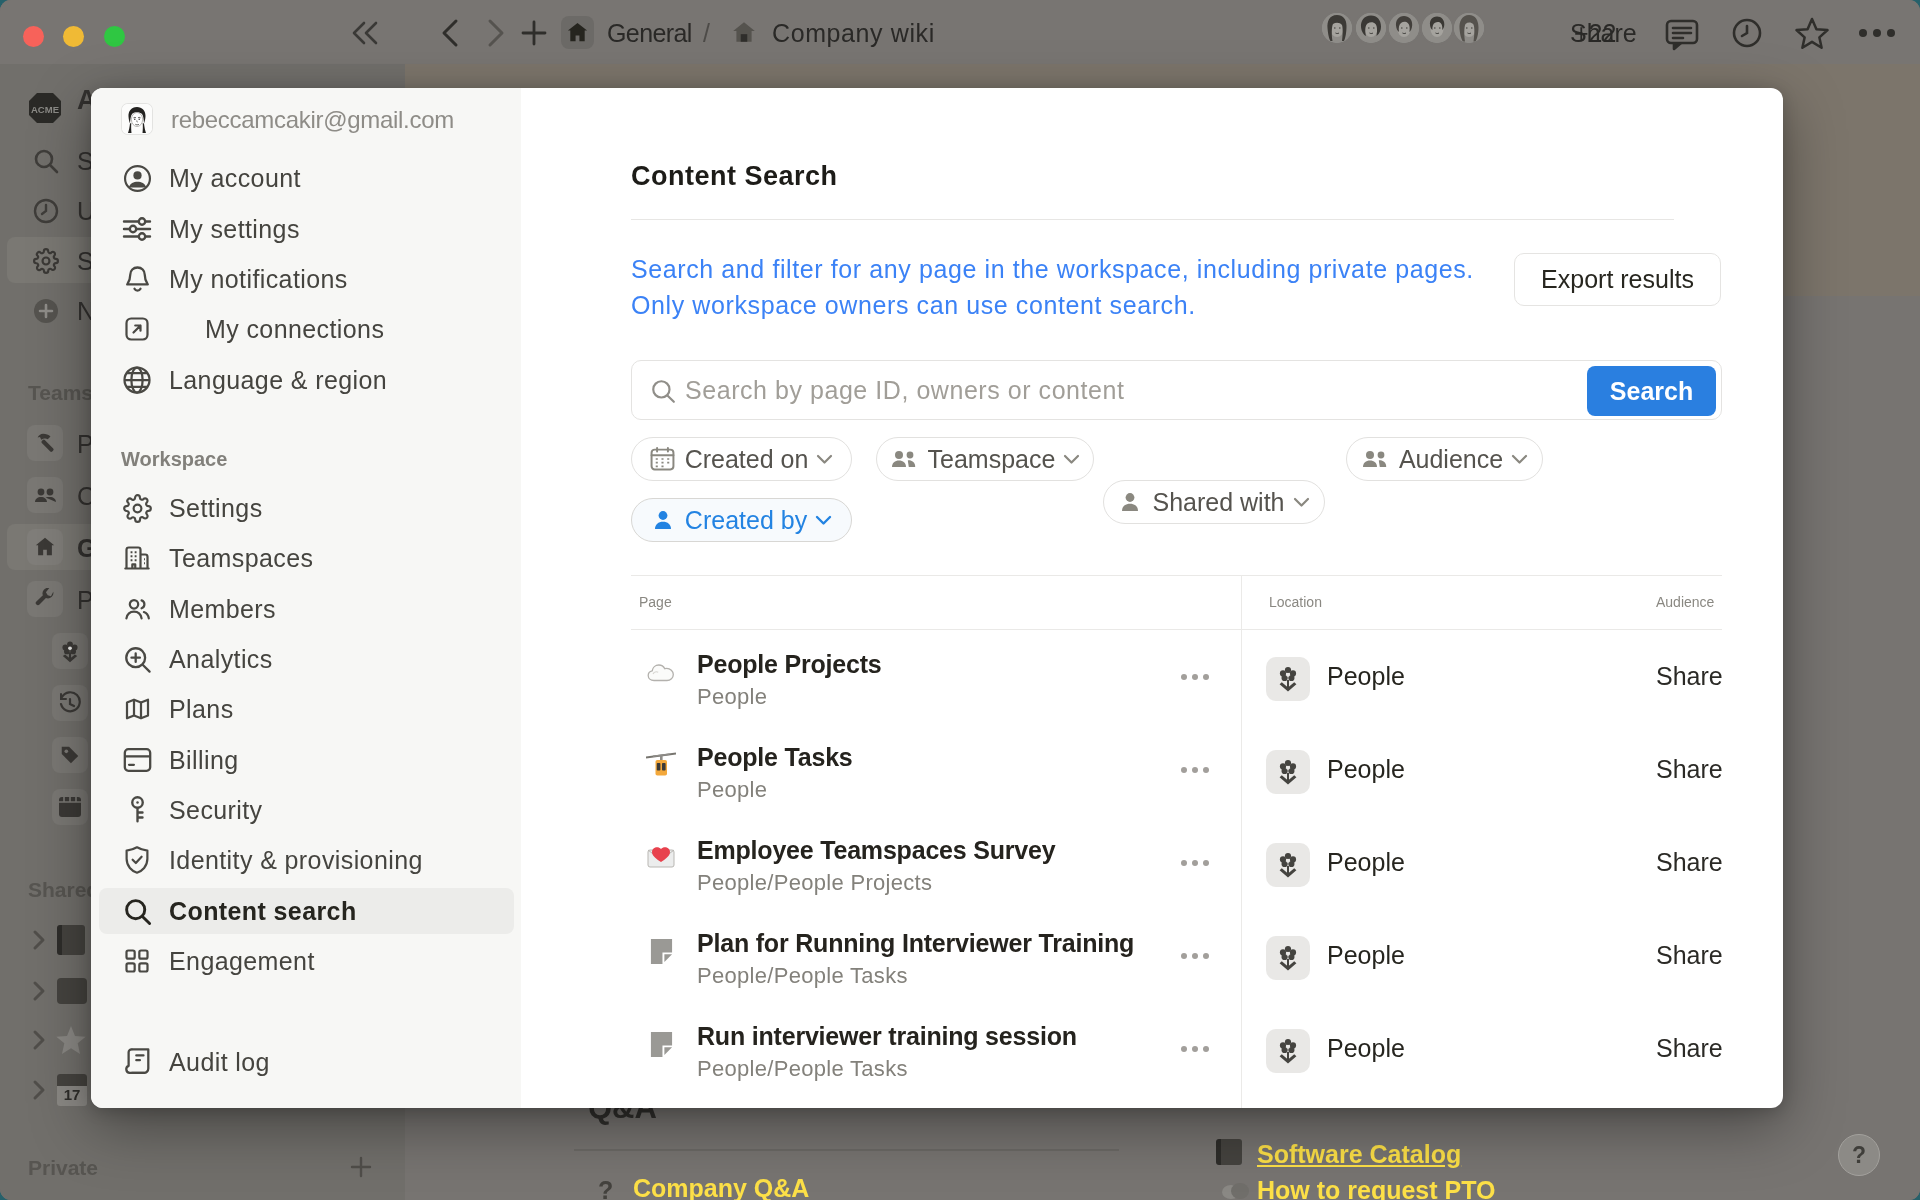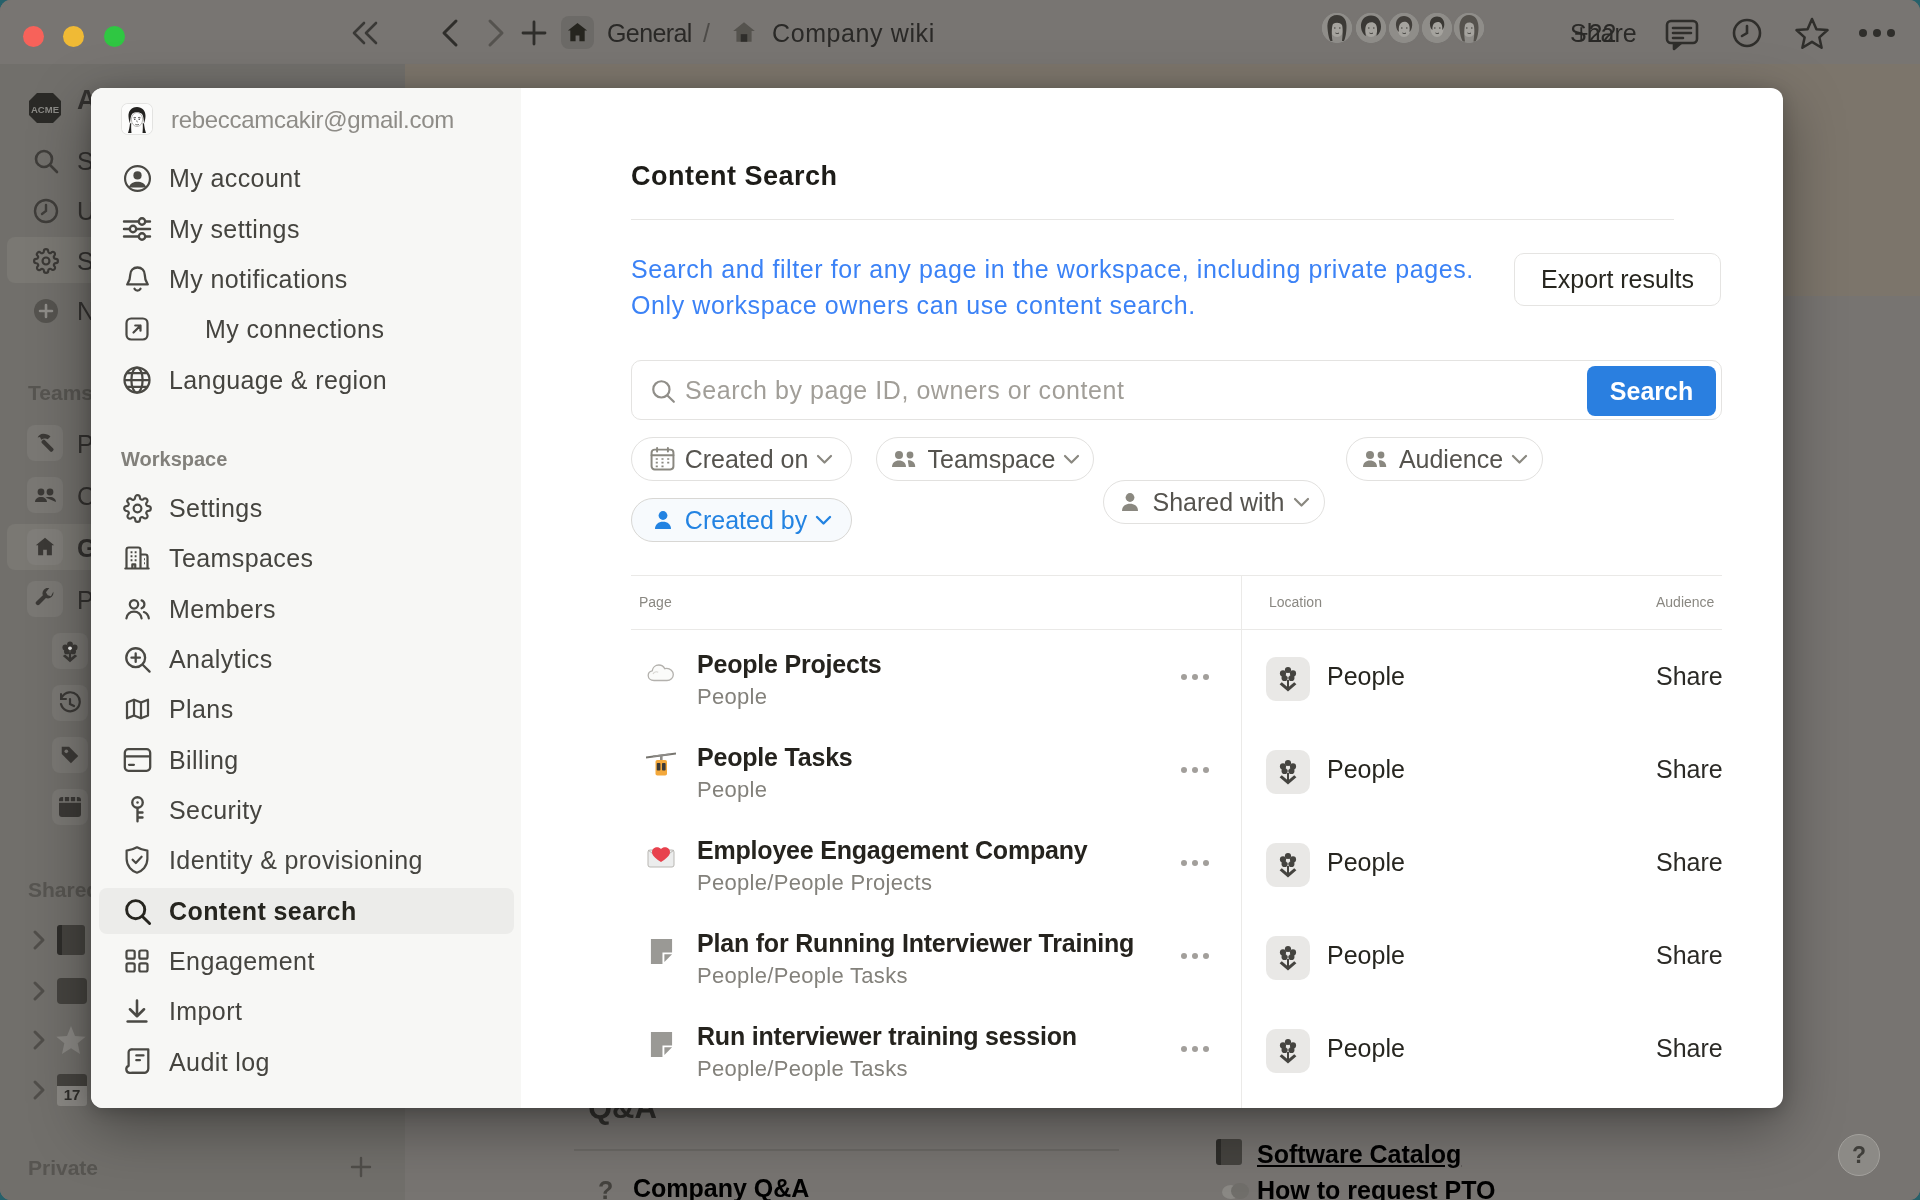--- a/index.html
+++ b/index.html
@@ -21,21 +21,21 @@
   .sb-ico { position:absolute; color:#3f3d3a; }
   .sb-tile { position:absolute; width:36px; height:36px; border-radius:8px; background:#7a7874; display:flex; align-items:center; justify-content:center; color:#3b3936; }
   .sb-letter { position:absolute; font-size:25px; color:#343230; font-weight:600; }
   .sb-label { position:absolute; font-size:21px; color:#575551; font-weight:700; }
   .sb-hl { position:absolute; left:7px; width:110px; height:46px; border-radius:8px; background:#7a7873; }
 
   .av { position:absolute; top:11px; width:34px; height:34px; border-radius:50%; background:#939390; border:2px solid #787572; }
 
   
   .pg-h { position:absolute; font-weight:700; color:#31302d; }
-  .pg-t { position:absolute; font-weight:600; color:#000000; font-size:25px; }
+  .pg-t { position:absolute; font-weight:600; color:#fde047; font-size:25px; }
   .help { position:absolute; left:1838px; top:1134px; width:42px; height:42px; border-radius:50%; background:#8c8a86; border:1px solid #a3a19d; color:#3f3e3a; font-size:23px; font-weight:700; display:flex; align-items:center; justify-content:center; }
 
   
   .modal { position:absolute; left:91px; top:88px; width:1692px; height:1020px; background:#ffffff; border-radius:12px; box-shadow:0 18px 60px rgba(0,0,0,.38), 0 3px 16px rgba(0,0,0,.18); overflow:hidden; }
   .panel { position:absolute; left:0; top:0; width:430px; height:1020px; background:#f7f7f5; }
   .prow { position:absolute; left:8px; width:415px; height:46px; display:flex; align-items:center; }
   .prow .ic { width:30px; margin-left:23px; margin-right:17px; display:flex; justify-content:center; color:#4a4944; flex:none; }
   .prow .lb { font-size:25px; color:#45443f; white-space:nowrap; letter-spacing:.4px; }
   .prow.sel { background:#ececea; border-radius:8px; }
   .prow.sel .lb { font-weight:700; color:#26251f; }
@@ -463,29 +463,20 @@
             <span class="ic">
               <svg width="28" height="28" viewBox="0 0 24 24" fill="none" stroke="#4a4944" stroke-width="1.9">
                 <rect x="3" y="3" width="7" height="7" rx="1.5"></rect>
                 <rect x="14" y="3" width="7" height="7" rx="1.5"></rect>
                 <rect x="3" y="14" width="7" height="7" rx="1.5"></rect>
                 <rect x="14" y="14" width="7" height="7" rx="1.5"></rect>
               </svg>
             </span>
             <span class="lb">Engagement</span>
           </div>
-      <div class="prow" style="top:900px;">
-            <span class="ic">
-              <svg width="28" height="30" viewBox="0 0 24 24" fill="none" stroke="#4a4944" stroke-width="2.2" stroke-linecap="round" stroke-linejoin="round">
-                <path d="M12 3 V16 M6 10.5 L12 16.5 L18 10.5"></path>
-                <path d="M4 21 H20"></path>
-              </svg>
-            </span>
-            <span class="lb">Import</span>
-          </div>
       <div class="prow" style="top:951px;">
             <span class="ic">
               <svg width="29" height="30" viewBox="0 0 24 25" fill="none" stroke="#4a4944" stroke-width="1.9" stroke-linejoin="round">
                 <path d="M7 2 H21 V18 a3.5 3.5 0 0 1 -3.5 3.5 H7"></path>
                 <path d="M17.5 21.5 H5.5 A3 3 0 0 1 4.6 15.7 V4.4 A2.4 2.4 0 0 1 7 2" stroke-linecap="round"></path>
                 <path d="M11 7 H17 M11 11 H14" stroke-linecap="round"></path>
               </svg>
             </span>
             <span class="lb">Audit log</span>
           </div>
@@ -637,21 +628,21 @@
         </div>
 
         <div class="trow" style="top:241px;">
           <div class="ricon">
                 <svg width="30" height="22" viewBox="0 0 30 22">
                   <rect x="2" y="3" width="26" height="17" rx="2" fill="#eceded" stroke="#b9b7b3" stroke-width="1"></rect>
                   <path d="M2 3 L15 13 L28 3" fill="none" stroke="#b9b7b3" stroke-width="1"></path>
                   <path d="M15 2 C12 -1.5 6 .5 6 5 C6 9 11 12.5 15 15 C19 12.5 24 9 24 5 C24 .5 18 -1.5 15 2 Z" fill="#e8414d"></path>
                 </svg>
               </div>
-          <div class="rtitle">Employee Engagement Company</div>
+          <div class="rtitle">Employee Teamspaces Survey</div>
           <div class="rsub">People/People Projects</div>
           <svg class="dots" width="30" height="8" viewBox="0 0 30 8" fill="#a29f9b">
                 <circle cx="4" cy="4" r="3"></circle>
                 <circle cx="15" cy="4" r="3"></circle>
                 <circle cx="26" cy="4" r="3"></circle>
               </svg>
           <div class="ltile">
                 <svg width="20" height="29" viewBox="0 0 20 29" fill="#454440">
                   <circle cx="10" cy="5" r="3.1"></circle>
                   <circle cx="5" cy="8.4" r="3.1"></circle>

